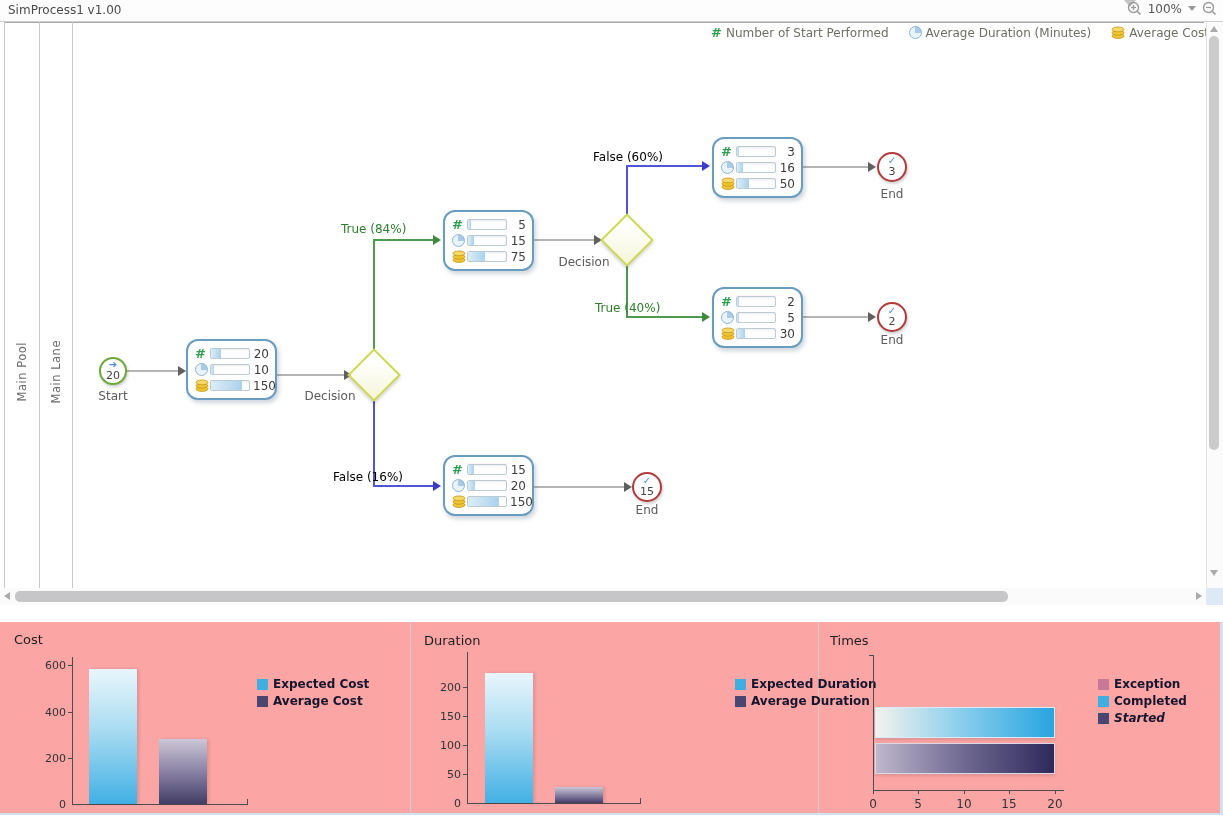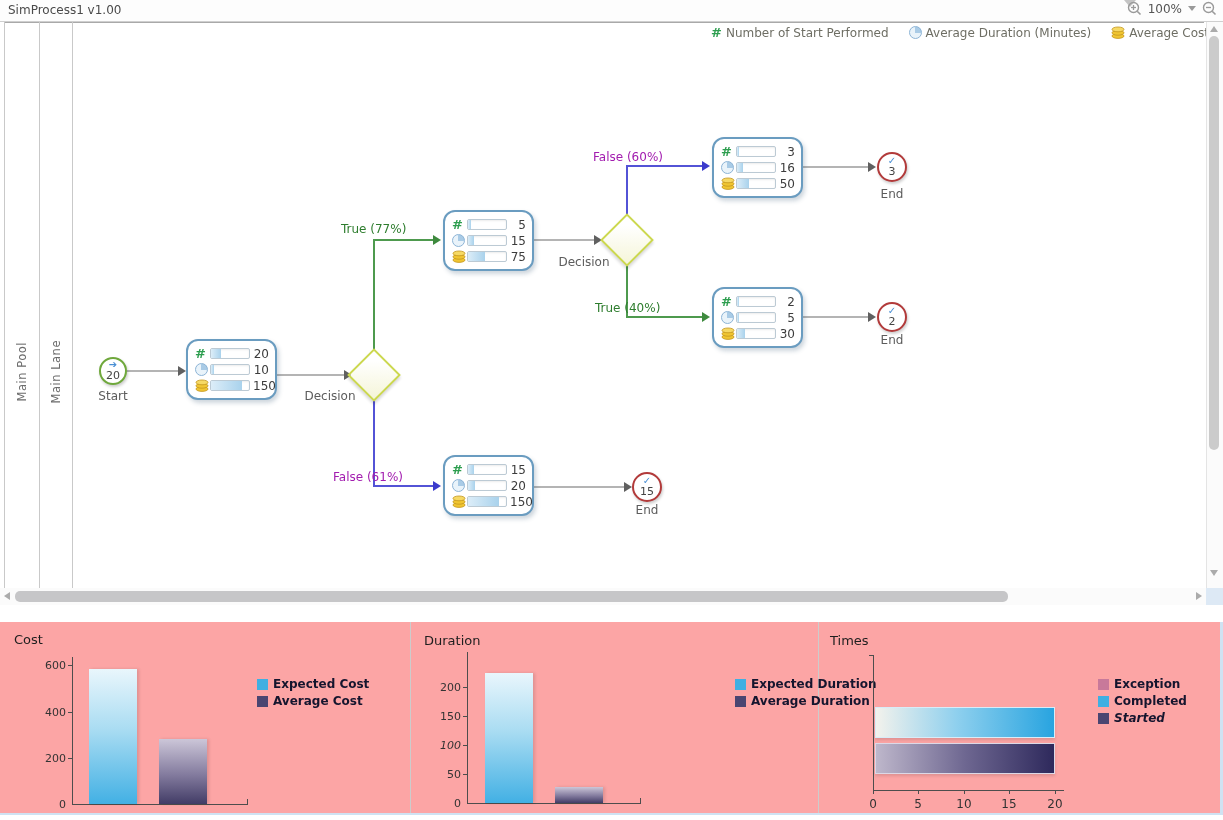--- a/index.html
+++ b/index.html
@@ -42,21 +42,21 @@
   .node-label { position:absolute; width:60px; text-align:center; font-size:12px; color:#5c5c5c; }
 
   .diamond { position:absolute; width:38px; height:38px; transform:rotate(45deg); background:linear-gradient(135deg,#ffffff 20%,#f5f5d8 100%); border:2px solid #ccd84e; box-shadow:2px 2px 3px rgba(0,0,0,.15); }
 
   .edge { position:absolute; background:#b4b4b4; }
   .edge.h { height:2px; } .edge.v { width:2px; }
   .edge.green { background:#4e9a4e; } .edge.blue { background:#5353d6; }
   .ah { position:absolute; width:0; height:0; border-top:5px solid transparent; border-bottom:5px solid transparent; border-left:8px solid #606060; }
   .ah.green { border-left-color:#3e8a3e; } .ah.blue { border-left-color:#3b3bcc; }
   .branch-label { position:absolute; font-size:12px; }
-  .branch-label.green { color:#2e7d2e; } .branch-label.blue { color:#a21caf; }
+  .branch-label.green { color:#2e7d2e; } .branch-label.blue { color:#000000; }
 
   
   #vscroll { position:absolute; left:1206px; top:22px; width:17px; height:566px; background:#fbfbfb; border-left:1px solid #e4e4e4; }
   #vthumb { position:absolute; left:1209px; top:36px; width:10px; height:414px; background:#cbcbcb; border-radius:5px; }
   #hscroll { position:absolute; left:0; top:588px; width:1206px; height:17px; background:#fbfbfb; }
   #hthumb { position:absolute; left:15px; top:591px; width:993px; height:11px; background:#c6c6c8; border-radius:5px; }
   .sb-tri-up { width:0; height:0; border-left:4px solid transparent; border-right:4px solid transparent; border-bottom:6px solid #ababab; }
   .sb-tri-down { width:0; height:0; border-left:4px solid transparent; border-right:4px solid transparent; border-top:6px solid #ababab; }
   .sb-tri-left { width:0; height:0; border-top:4px solid transparent; border-bottom:4px solid transparent; border-right:6px solid #ababab; }
   .sb-tri-right { width:0; height:0; border-top:4px solid transparent; border-bottom:4px solid transparent; border-left:6px solid #ababab; }
@@ -141,26 +141,26 @@
   <div class="edge h" style="left:802px;top:166px;width:68px;"></div>
     <div class="ah" style="left:868px;top:162px;"></div>
   <div class="edge h" style="left:800px;top:316px;width:70px;"></div>
     <div class="ah" style="left:868px;top:312px;"></div>
   <div class="edge h" style="left:532px;top:486px;width:94px;"></div>
     <div class="ah" style="left:624px;top:482px;"></div>
 
   <div class="edge v green" style="left:373px;top:240px;height:110px;"></div>
   <div class="edge h green" style="left:373px;top:239px;width:62px;"></div>
   <div class="ah green" style="left:433px;top:235px;"></div>
-  <div class="branch-label green" style="left:341px;top:222px;">True (77%)</div>
+  <div class="branch-label green" style="left:341px;top:222px;">True (84%)</div>
 
   <div class="edge v blue" style="left:373px;top:401px;height:85px;"></div>
   <div class="edge h blue" style="left:373px;top:485px;width:62px;"></div>
   <div class="ah blue" style="left:433px;top:481px;"></div>
-  <div class="branch-label blue" style="left:333px;top:470px;">False (61%)</div>
+  <div class="branch-label blue" style="left:333px;top:470px;">False (16%)</div>
 
   <div class="edge v blue" style="left:626px;top:166px;height:49px;"></div>
   <div class="edge h blue" style="left:626px;top:165px;width:78px;"></div>
   <div class="ah blue" style="left:702px;top:161px;"></div>
   <div class="branch-label blue" style="left:593px;top:150px;">False (60%)</div>
 
   <div class="edge v green" style="left:626px;top:266px;height:51px;"></div>
   <div class="edge h green" style="left:626px;top:316px;width:78px;"></div>
   <div class="ah green" style="left:702px;top:312px;"></div>
   <div class="branch-label green" style="left:595px;top:301px;">True (40%)</div>
@@ -394,21 +394,21 @@
     <div class="chart-title" style="left:424px;top:11px;">Duration</div>
     <div class="axis" style="left:467px;top:30px;width:1px;height:151px;"></div>
     <div class="axis" style="left:467px;top:181px;width:174px;height:1px;"></div>
     <div class="tickmark" style="left:640px;top:176px;width:1px;height:5px;"></div>
     <div class="tickmark" style="left:463px;top:65px;width:4px;height:1px;"></div>
     <div class="tickmark" style="left:463px;top:94px;width:4px;height:1px;"></div>
     <div class="tickmark" style="left:463px;top:123px;width:4px;height:1px;"></div>
     <div class="tickmark" style="left:463px;top:152px;width:4px;height:1px;"></div>
     <div class="tick-y" style="left:431px;top:59px;">200</div>
     <div class="tick-y" style="left:431px;top:88px;">150</div>
-    <div class="tick-y" style="left:431px;top:117px;font-style:italic;">100</div>
+    <div class="tick-y" style="left:431px;top:117px;">100</div>
     <div class="tick-y" style="left:431px;top:146px;">50</div>
     <div class="tick-y" style="left:431px;top:175px;">0</div>
     <div class="cbar grad-blue-v" style="left: 485px; bottom: 10px; width: 48px; height: 130px;"></div>
     <div class="cbar grad-purple-v" style="left: 555px; bottom: 10px; width: 48px; height: 16px;"></div>
     <div class="lg-row" style="left:735px;top:55px;">
         <span class="sw" style="background: rgb(63, 175, 226);"></span>
         <span>Expected Duration</span>
       </div>
     <div class="lg-row" style="left:735px;top:72px;">
         <span class="sw" style="background: rgb(74, 69, 113);"></span>

